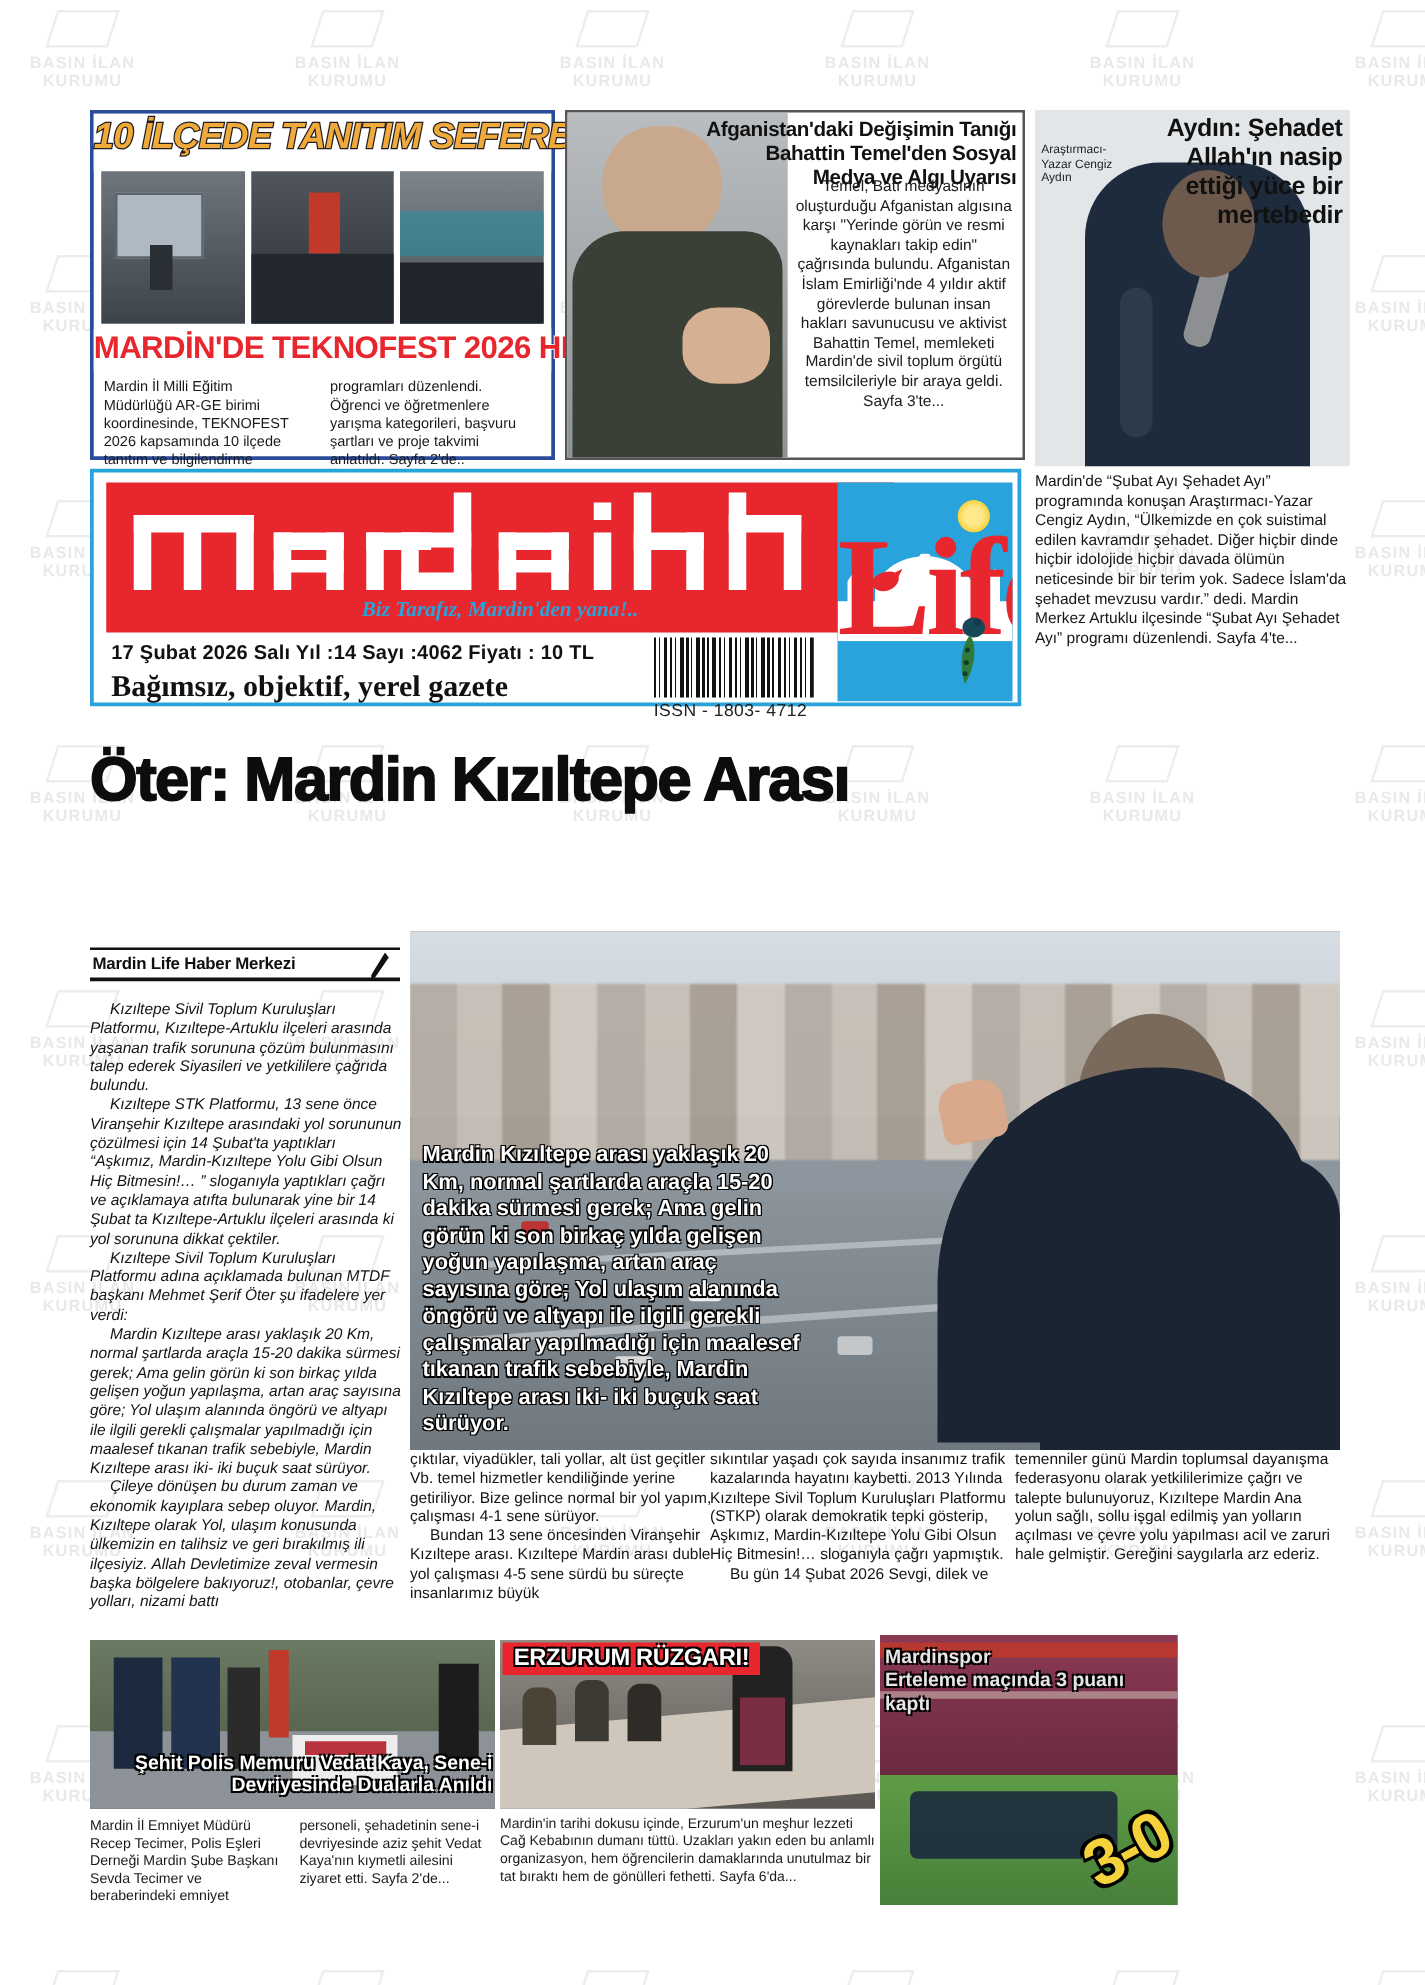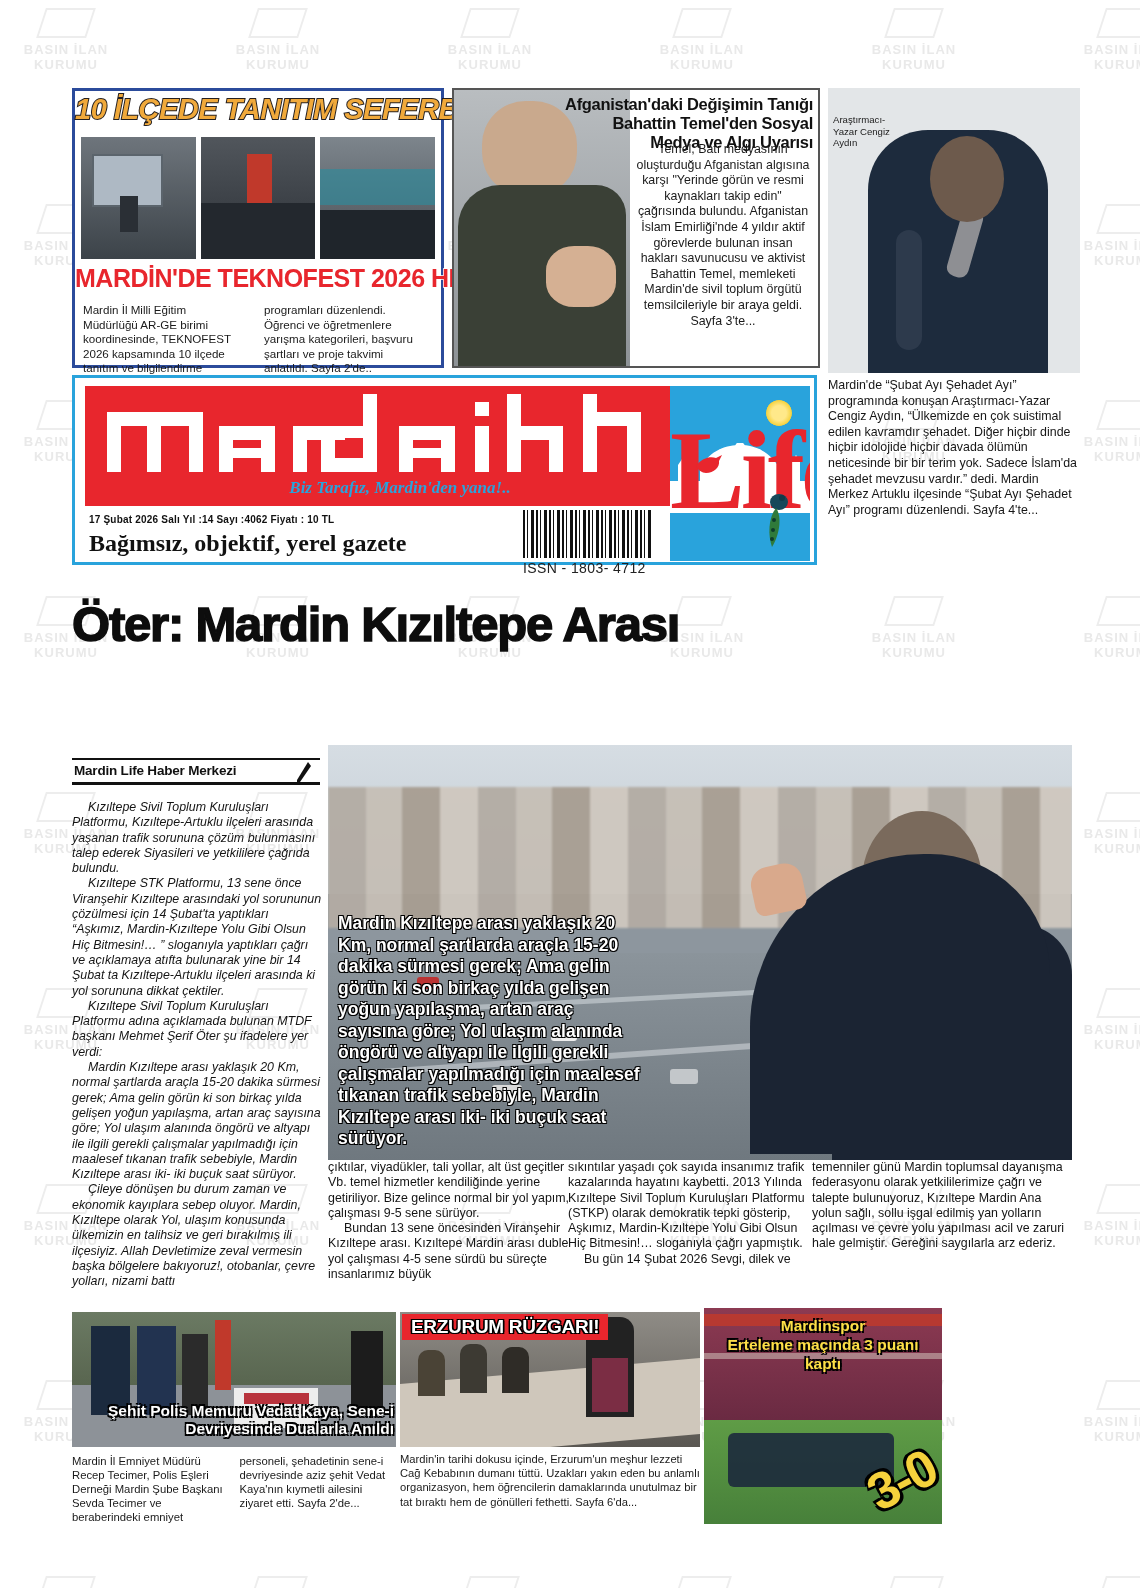--- a/index.html
+++ b/index.html
@@ -57,21 +57,21 @@
 
   
   #mast{left:72px;top:375px;width:745px;height:190px;border:3px solid #29a3dc;background:#fff;}
   #logo{position:absolute;left:10px;top:8px;width:630px;height:120px;background:#e8262d;}
   #logoword{position:absolute;left:22px;top:8px;width:536px;height:78px;}
   .lglyph{position:absolute;background:#fff;}
   #slogan{position:absolute;left:0;top:92px;width:100%;text-align:center;
      font-size:17px;font-weight:bold;font-style:italic;color:#29a3dc;
      font-family:"Liberation Serif",serif;}
   #mastinfo{position:absolute;left:14px;top:136px;}
-  #mastinfo .l1{font-size:10px;font-weight:bold;color:#111;letter-spacing:.2px;}
+  #mastinfo .l1{font-size:16px;font-weight:bold;color:#111;letter-spacing:.2px;}
   #mastinfo .l2{font-size:24px;font-weight:bold;color:#111;margin-top:5px;
      font-family:"Liberation Serif",serif;}
   #barcode{position:absolute;left:448px;top:132px;width:128px;height:48px;
      background:repeating-linear-gradient(90deg,#111 0 2px,#fff 2px 4px,#111 4px 5px,#fff 5px 8px,#111 8px 11px,#fff 11px 13px);}
   #isbn{position:absolute;left:448px;top:182px;font-size:14px;color:#222;letter-spacing:.4px;}
   #lifebox{position:absolute;left:595px;top:8px;width:140px;height:175px;background:#29a3dc;overflow:hidden;}
   #skyline{position:absolute;left:0;bottom:48px;width:100%;height:70px;}
   #lifeword{position:absolute;left:0;top:28px;width:100%;text-align:center;
      font-size:112px;line-height:112px;font-weight:bold;color:#e8262d;
      font-family:"Liberation Serif",serif;letter-spacing:-4px;}
@@ -142,22 +142,22 @@
      font-weight:bold;color:#f5d13c;letter-spacing:-.2px;}
   #b2 .lead{position:absolute;left:0;top:140px;right:0;margin:0;font-size:11.2px;
      line-height:14.2px;color:#1a1a1a;}
 
   #b3{left:704px;top:1308px;width:238px;height:216px;overflow:hidden;background:#2c2330;}
   #b3 .stand{position:absolute;left:0;top:0;width:100%;height:52%;
      background:linear-gradient(#8c3a52,#6a2a42);}
   #b3 .pitch{position:absolute;left:0;bottom:0;width:100%;height:48%;
      background:linear-gradient(#5f9c46,#47803a);}
   #b3 h3{position:absolute;left:4px;top:8px;right:4px;margin:0;font-size:15.5px;
-     line-height:19px;font-weight:bold;color:#fde047;
-     text-shadow:1.6px 1.6px 0 #000,-1.6px 1.6px 0 #000,1.6px -1.6px 0 #000,-1.6px -1.6px 0 #000;text-align:center;}
+     line-height:19px;font-weight:bold;color:#e5e5e5;
+     text-shadow:1.6px 1.6px 0 #000,-1.6px 1.6px 0 #000,1.6px -1.6px 0 #000,-1.6px -1.6px 0 #000;}
   #b3 .score{position:absolute;right:6px;bottom:14px;font-size:52px;font-weight:bold;
      color:#f5d13c;transform:rotate(-28deg);letter-spacing:-2px;
      text-shadow:2.5px 2.5px 0 #000,-2.5px 2.5px 0 #000,2.5px -2.5px 0 #000,-2.5px -2.5px 0 #000;}
   #b4{left:948px;top:1308px;width:126px;}
   #b4 p{margin:0;font-size:12.2px;line-height:15px;color:#141414;}
   #b4 .pg{font-size:10.2px;}
 </style>
 </head>
 <body>
 
@@ -465,20 +465,21 @@
     <p class="body">Temel, Batı medyasının oluşturduğu Afganistan algısına karşı "Yerinde görün ve resmi kaynakları takip edin" çağrısında bulundu. Afganistan İslam Emirliği'nde 4 yıldır aktif görevlerde bulunan insan hakları savunucusu ve aktivist Bahattin Temel, memleketi Mardin'de sivil toplum örgütü temsilcileriyle bir araya geldi. Sayfa 3'te...</p>
   </div>
 
   <div class="blk" id="t3">
     <div class="sil">
       <div style="position:absolute;left:28px;top:100px;width:26px;height:120px;background:#2d3a4c;border-radius:14px"></div>
       <div style="position:absolute;left:86px;top:78px;width:22px;height:70px;background:#8e8f93;border-radius:9px;transform:rotate(16deg)"></div>
     </div>
     <div class="head"></div>
     <div class="credit">Araştırmacı-Yazar Cengiz Aydın</div>
+    <h2>Aydın: Şehadet Allah'ın nasip ettiği yüce bir mertebedir</h2>
   </div>
 
   <div class="blk" id="mast">
     <div id="logo">
       <div id="logoword">
 
         <div class="lglyph" style="left:0;top:18px;width:14px;height:60px"></div>
         <div class="lglyph" style="left:0;top:18px;width:96px;height:14px"></div>
         <div class="lglyph" style="left:40px;top:18px;width:14px;height:60px"></div>
         <div class="lglyph" style="left:82px;top:18px;width:14px;height:60px"></div>
@@ -589,21 +590,21 @@
   </div>
 
   <div class="blk bodycol" id="col1">
     <p>Kızıltepe Sivil Toplum Kuruluşları Platformu, Kızıltepe-Artuklu ilçeleri arasında yaşanan trafik sorununa çözüm bulunmasını talep ederek Siyasileri ve yetkililere çağrıda bulundu.</p>
     <p>Kızıltepe STK Platformu, 13 sene önce Viranşehir Kızıltepe arasındaki yol sorununun çözülmesi için 14 Şubat'ta yaptıkları “Aşkımız, Mardin-Kızıltepe Yolu Gibi Olsun Hiç Bitmesin!… ” sloganıyla yaptıkları çağrı ve açıklamaya atıfta bulunarak yine bir 14 Şubat ta Kızıltepe-Artuklu ilçeleri arasında ki yol sorununa dikkat çektiler.</p>
     <p>Kızıltepe Sivil Toplum Kuruluşları Platformu adına açıklamada bulunan MTDF başkanı Mehmet Şerif Öter şu ifadelere yer verdi:</p>
     <p>Mardin Kızıltepe arası yaklaşık 20 Km, normal şartlarda araçla 15-20 dakika sürmesi gerek; Ama gelin görün ki son birkaç yılda gelişen yoğun yapılaşma, artan araç sayısına göre; Yol ulaşım alanında öngörü ve altyapı ile ilgili gerekli çalışmalar yapılmadığı için maalesef tıkanan trafik sebebiyle, Mardin Kızıltepe arası iki- iki buçuk saat sürüyor.</p>
     <p>Çileye dönüşen bu durum zaman ve ekonomik kayıplara sebep oluyor. Mardin, Kızıltepe olarak Yol, ulaşım konusunda ülkemizin en talihsiz ve geri bırakılmış ili ilçesiyiz. Allah Devletimize zeval vermesin başka bölgelere bakıyoruz!, otobanlar, çevre yolları, nizami battı</p>
   </div>
   <div class="blk bodycol" id="col2">
-    <p class="noin">çıktılar, viyadükler, tali yollar, alt üst geçitler Vb. temel hizmetler kendiliğinde yerine getiriliyor. Bize gelince normal bir yol yapım, çalışması 9-5 sene sürüyor.</p>
+    <p class="noin">çıktılar, viyadükler, tali yollar, alt üst geçitler Vb. temel hizmetler kendiliğinde yerine getiriliyor. Bize gelince normal bir yol yapım, çalışması 4-1 sene sürüyor.</p>
     <p>Bundan 13 sene öncesinden Viranşehir Kızıltepe arası. Kızıltepe Mardin arası duble yol çalışması 4-5 sene sürdü bu süreçte insanlarımız büyük</p>
   </div>
   <div class="blk bodycol" id="col3">
     <p class="noin">sıkıntılar yaşadı çok sayıda insanımız trafik kazalarında hayatını kaybetti. 2013 Yılında Kızıltepe Sivil Toplum Kuruluşları Platformu (STKP) olarak demokratik tepki gösterip,  Aşkımız, Mardin-Kızıltepe Yolu Gibi Olsun Hiç Bitmesin!… sloganıyla çağrı yapmıştık.</p>
     <p>Bu gün 14 Şubat 2026 Sevgi, dilek ve</p>
   </div>
   <div class="blk bodycol" id="col4">
     <p class="noin">temenniler günü Mardin toplumsal dayanışma federasyonu olarak yetkililerimize çağrı ve talepte bulunuyoruz, Kızıltepe Mardin Ana yolun sağlı, sollu işgal edilmiş yan yolların açılması ve çevre yolu yapılması acil ve zaruri hale gelmiştir. Gereğini saygılarla arz ederiz.</p>
   </div>
 

